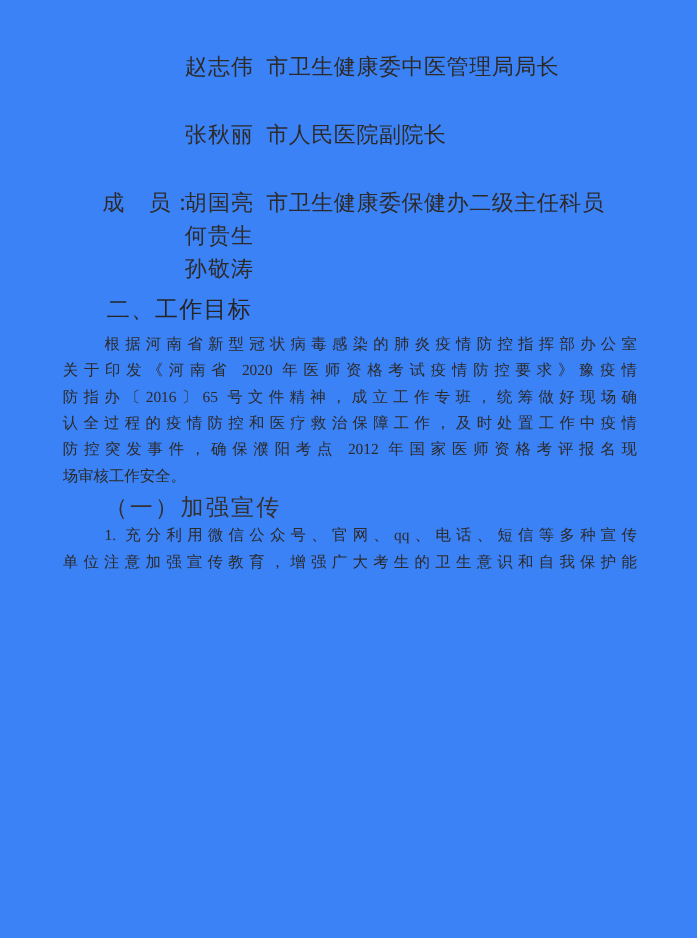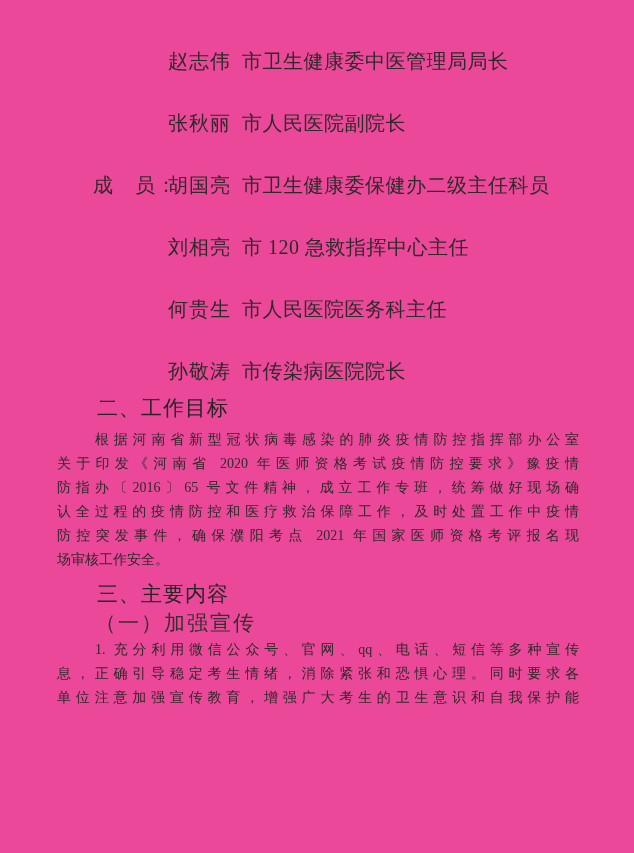--- a/index.html
+++ b/index.html
@@ -5,21 +5,21 @@
   html, body {
     margin: 0;
     padding: 0;
     background: #e8e8e6;
   }
   .page {
     position: relative;
     width: 634px;
     height: 853px;
     margin: 0 auto;
-    background: #ec4899;
+    background: #3b82f6;
     color: #2d2a2a;
     font-family: "Liberation Serif", "DejaVu Serif", serif;
     overflow: hidden;
     box-sizing: border-box;
     padding: 14px 55px 0 57px;
   }
   .content {
     width: 522px;
   }
 
@@ -103,49 +103,40 @@
         <span class="mname">张秋丽</span>
         <span class="mtitle">市人民医院副院长</span>
       </div>
       <div class="mrow">
         <span class="mlabel">成　员：</span>
         <span class="mname">胡国亮</span>
         <span class="mtitle">市卫生健康委保健办二级主任科员</span>
       </div>
       <div class="mrow">
         <span class="mlabel"></span>
-        <span class="mname">刘相亮</span>
-        <span class="mtitle">市 120 急救指挥中心主任</span>
-      </div>
-      <div class="mrow">
-        <span class="mlabel"></span>
         <span class="mname">何贵生</span>
-        <span class="mtitle">市人民医院医务科主任</span>
       </div>
       <div class="mrow">
         <span class="mlabel"></span>
         <span class="mname">孙敬涛</span>
-        <span class="mtitle">市传染病医院院长</span>
       </div>
     </div>
 
     <div class="h-bold">二、工作目标</div>
     <div class="para">
       <div class="bl j indent">根据河南省新型冠状病毒感染的肺炎疫情防控指挥部办公室</div>
       <div class="bl j">关于印发《河南省 2020 年医师资格考试疫情防控要求》豫疫情</div>
       <div class="bl j">防指办〔2016〕65 号文件精神，成立工作专班，统筹做好现场确</div>
       <div class="bl j">认全过程的疫情防控和医疗救治保障工作，及时处置工作中疫情</div>
-      <div class="bl j">防控突发事件，确保濮阳考点 2021 年国家医师资格考评报名现</div>
+      <div class="bl j">防控突发事件，确保濮阳考点 2012 年国家医师资格考评报名现</div>
       <div class="bl">场审核工作安全。</div>
     </div>
 
-    <div class="h-bold">三、主要内容</div>
     <div class="h-sub">（一）加强宣传</div>
 
     <div class="para tight">
       <div class="bl j indent">1. 充分利用微信公众号、官网、qq、电话、短信等多种宣传</div>
-      <div class="bl j">息，正确引导稳定考生情绪，消除紧张和恐惧心理。同时要求各</div>
       <div class="bl j">单位注意加强宣传教育，增强广大考生的卫生意识和自我保护能</div>
 
     </div>
 
   </div>
 </div>
 
 </body></html>

